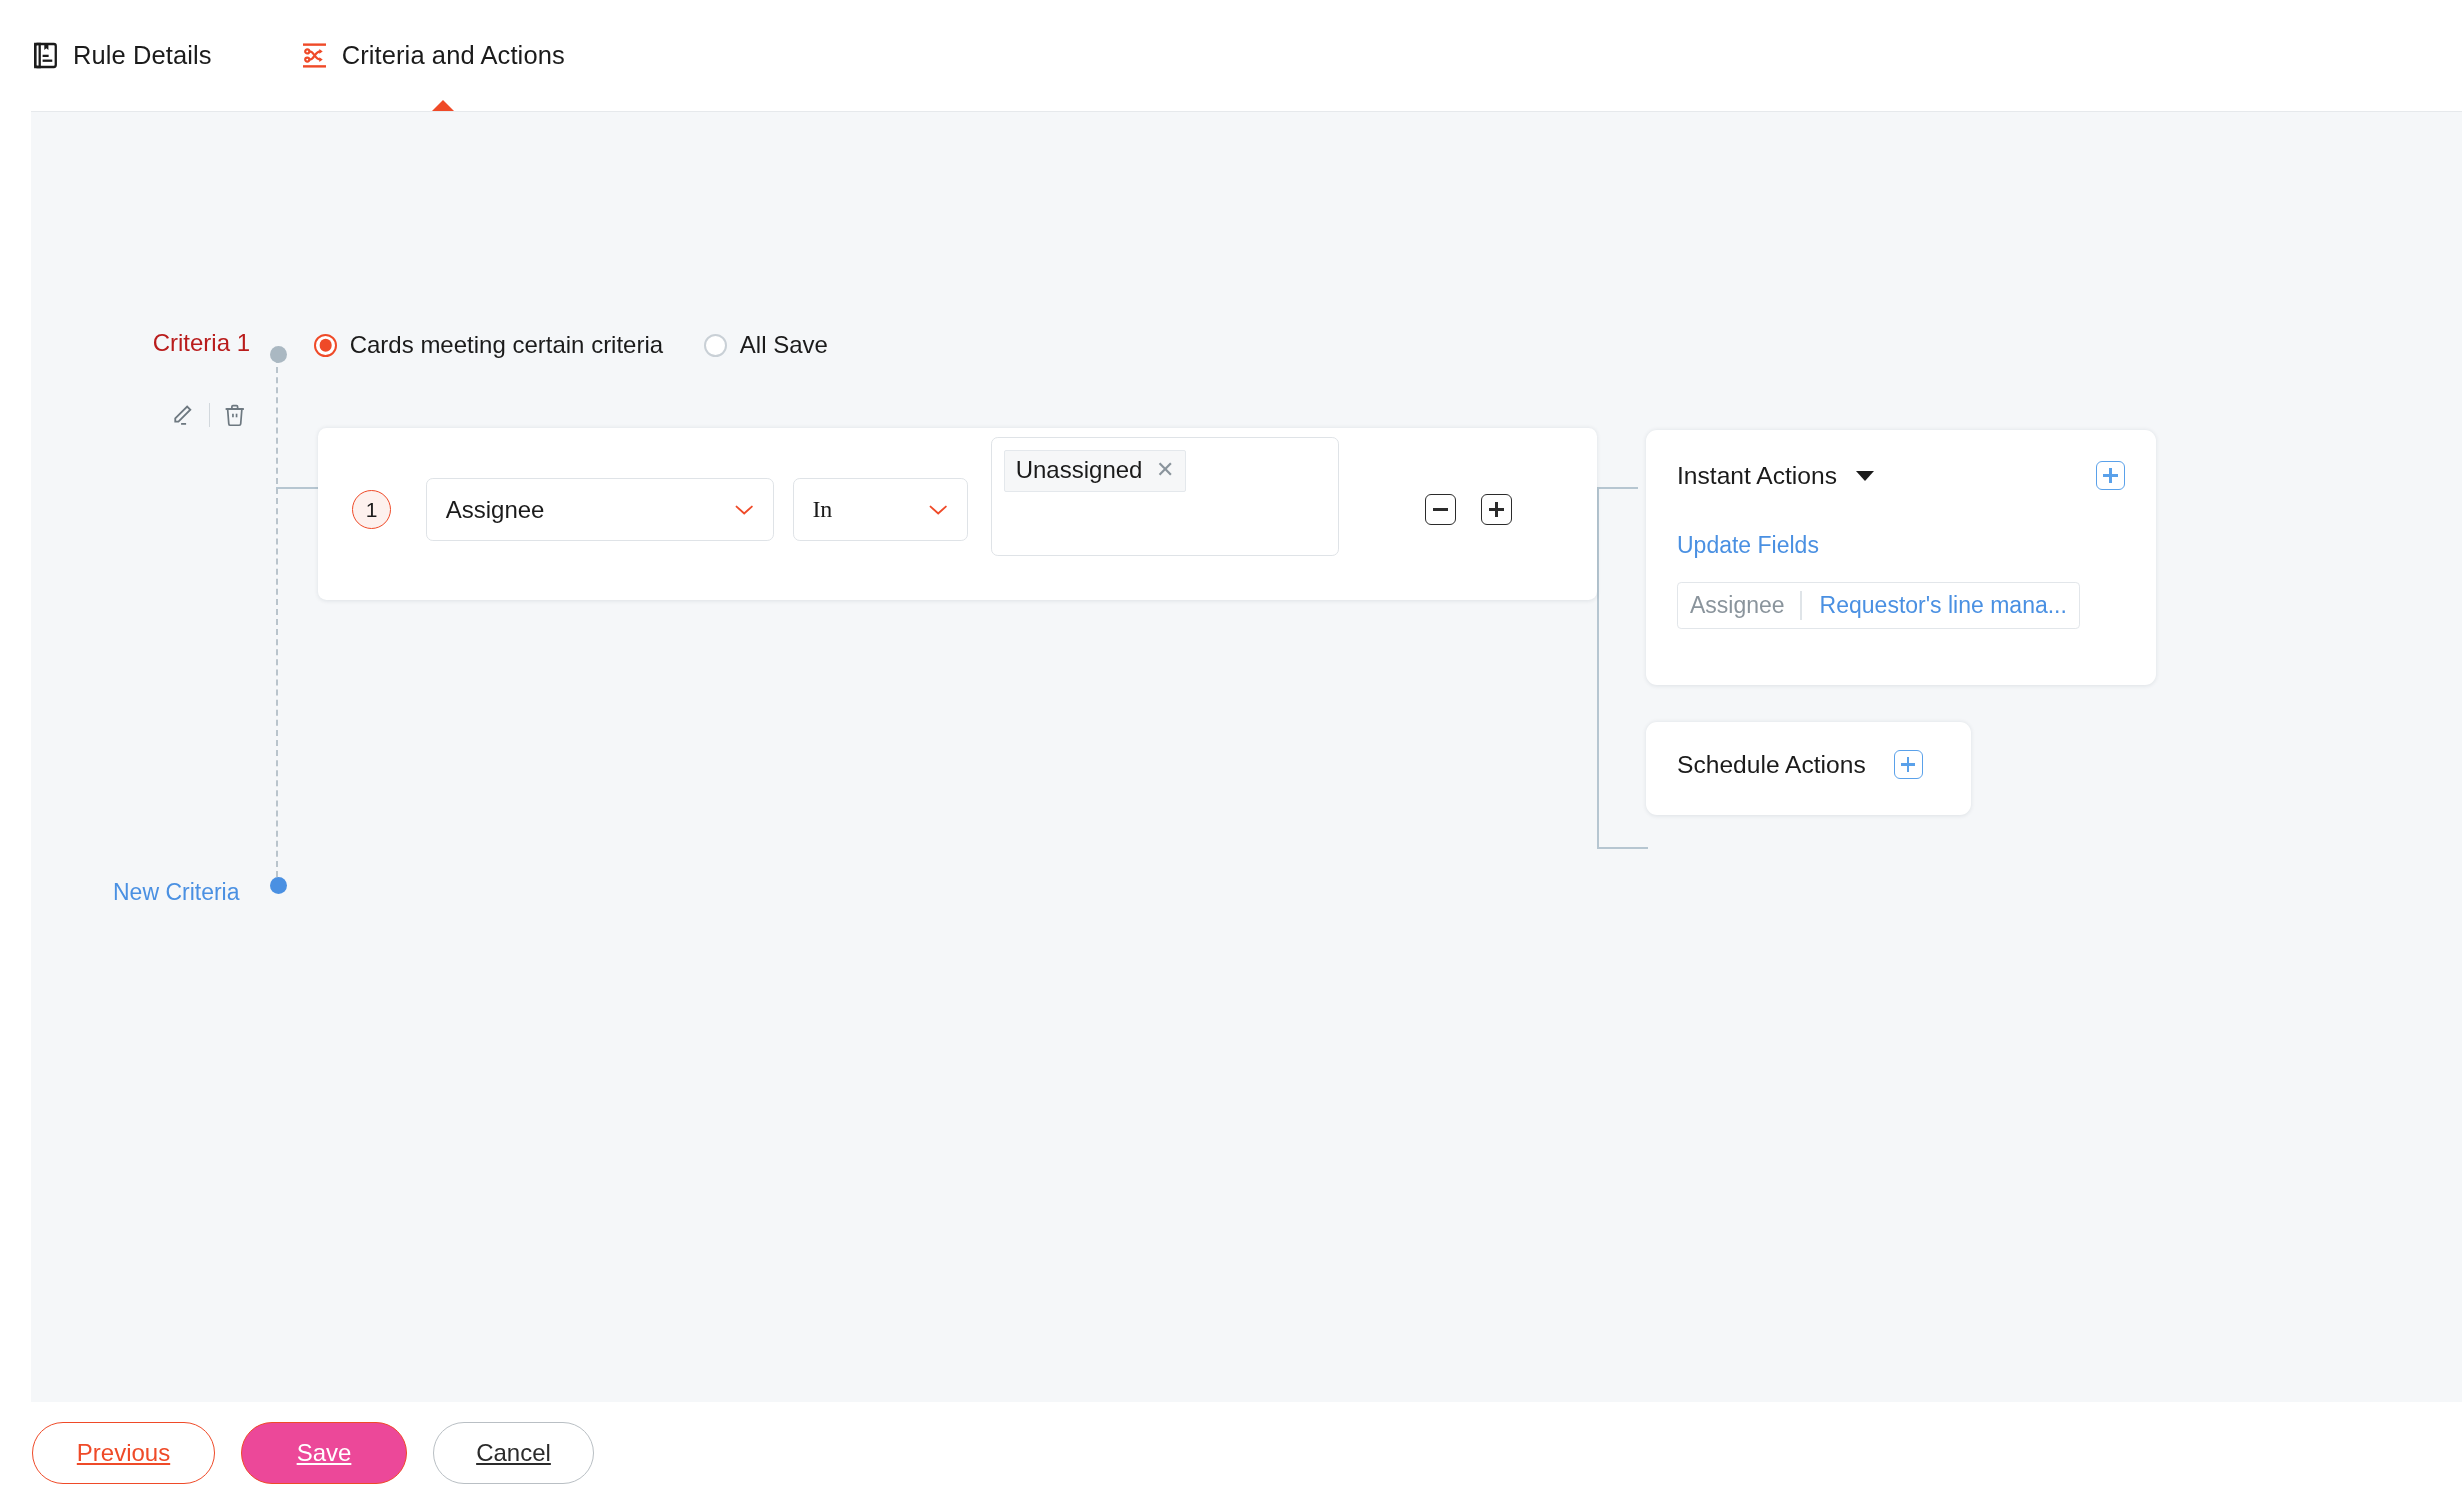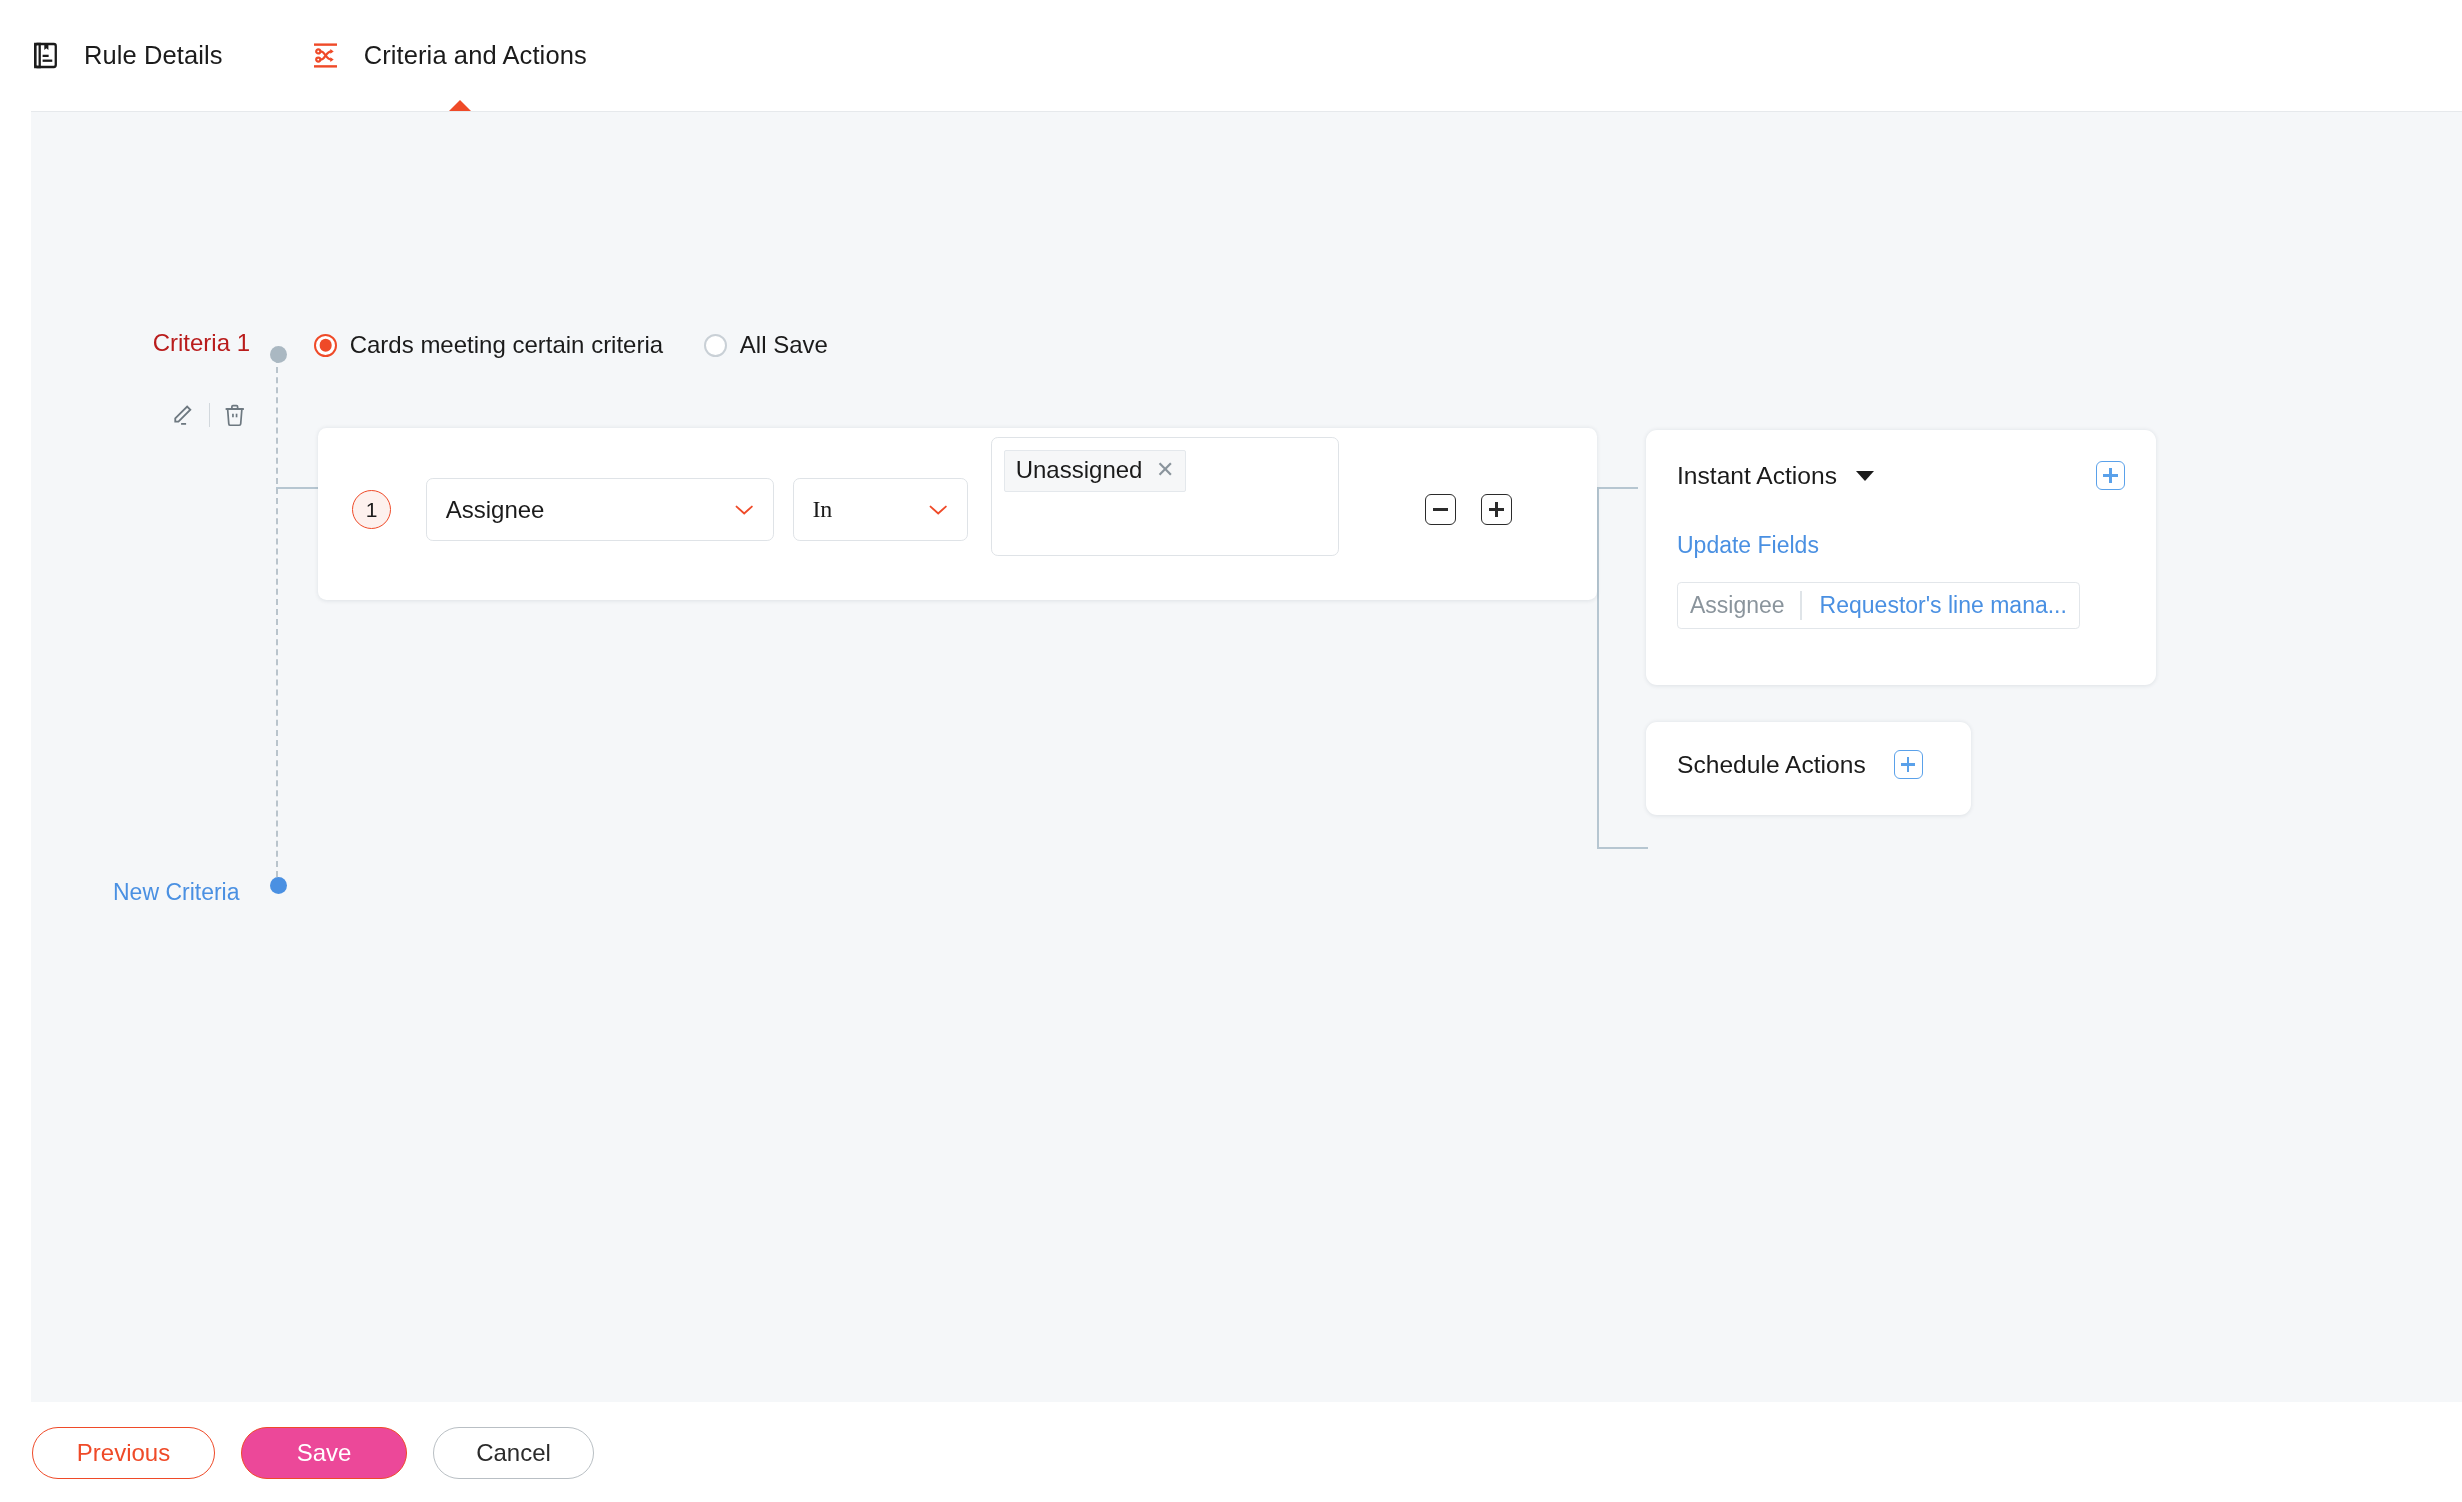--- a/index.html
+++ b/index.html
@@ -19,21 +19,21 @@
     width: 2462px;
     height: 111px;
     background: #ffffff;
     display: flex;
     align-items: center;
     padding-left: 31px;
   }
   .tab {
     display: flex;
     align-items: center;
-    gap: 24px;
+    gap: 13px;
     height: 111px;
     position: relative;
     padding: 0 22px 0 0;
     cursor: pointer;
   }
   .tab-gap { width: 66px; height: 0.8px; }
   .tab-icon { width: 29px; height: 29px; display: block; flex: none; }
   .tab-label {
     font-size: 25.5px;
     color: #1b1b1b;
@@ -337,29 +337,30 @@
     position: absolute;
     left: 0; top: 1403px;
     width: 2462px; height: 100px;
     background: #ffffff;
     display: flex;
     align-items: center;
     gap: 26px;
     padding-left: 32px;
   }
   .btn {
-    height: 52px;
+    height: 62px;
     border-radius: 32px;
     display: flex;
     align-items: center;
     justify-content: center;
     font-size: 24px;
     cursor: pointer;
     background: #fff;
     white-space: nowrap;
+    text-decoration: underline;
   }
   .btn-prev   { width: 183px; border: 1.7px solid #ef4a28; color: #ef4a28; }
   .btn-save   { width: 166px; background: #ec4899; color: #ffffff; border: 1.7px solid #ef4a28; }
   .btn-cancel { width: 161px; border: 1.7px solid #b9bfc4; color: #2b2b2b; }
 </style>
 </head>
 <body>
 
 <div class="tabbar">
 

